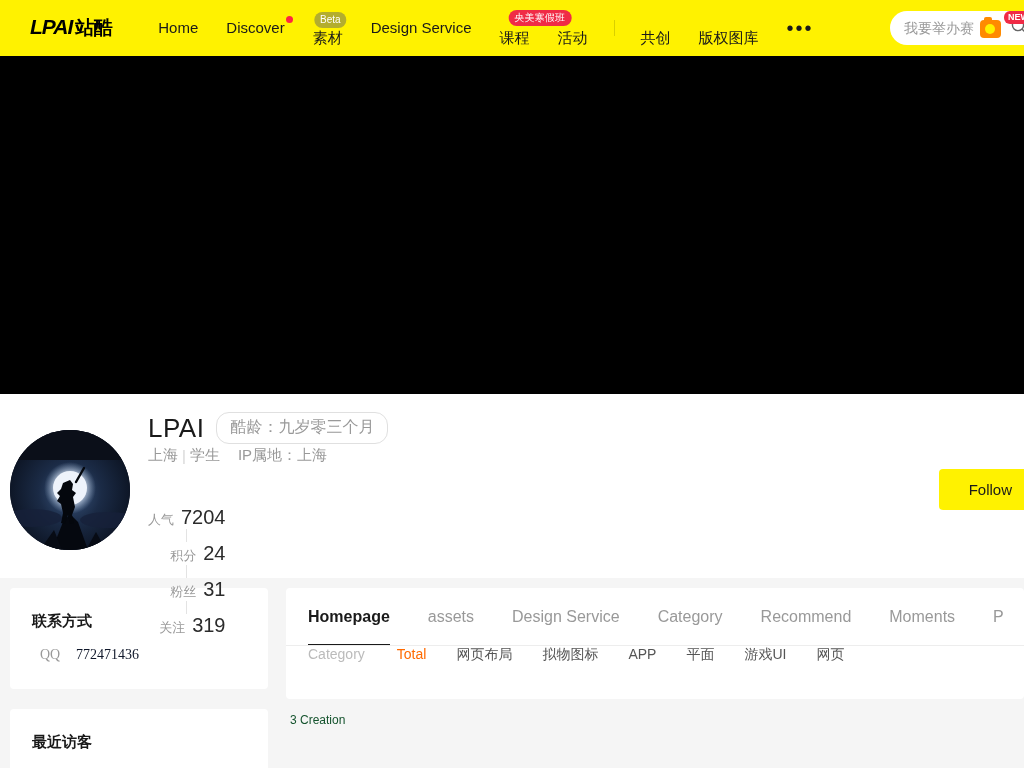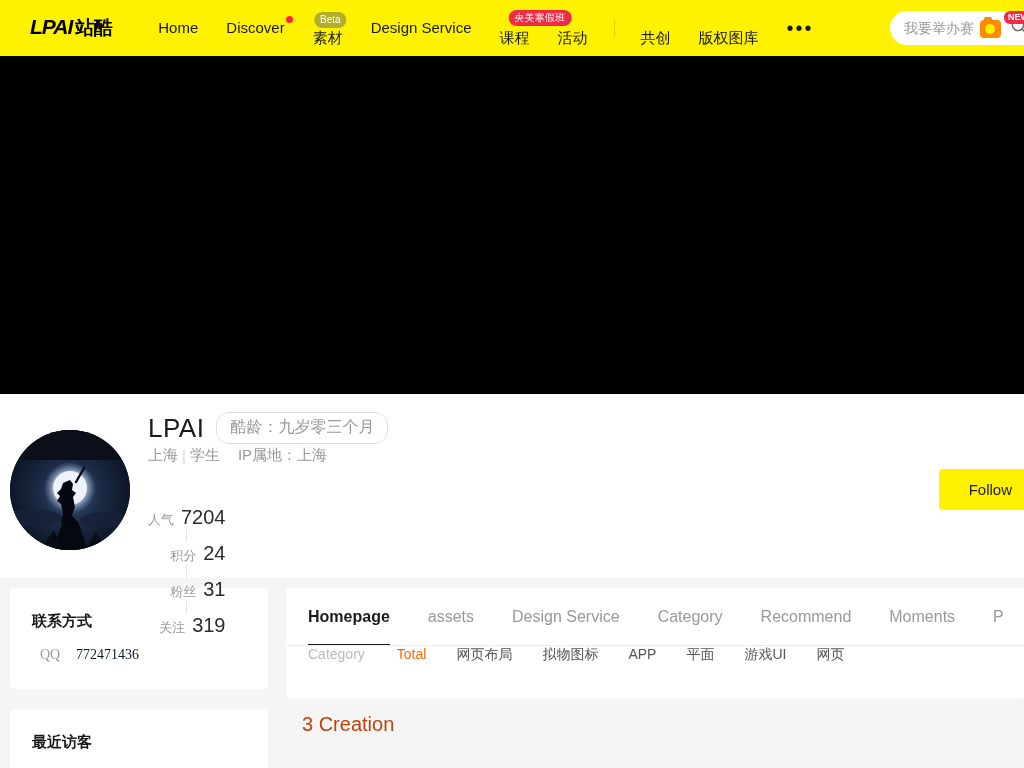--- a/index.html
+++ b/index.html
@@ -195,21 +195,21 @@
     padding:0 22px; height:53px; overflow:hidden;
   }
   .filter-label{ font-size:14px; color:#bbb; margin-right:32px; }
   .filter{
     font-size:14px; color:#555; margin-right:30px;
     white-space:nowrap; cursor:pointer;
   }
   .filter.active{ color:#ff6a00; }
   .count-row{
     padding:14px 0 0 4px;
-    font-size:20px; color:#c2410c;margin-left:12px;
+    font-size:12px; color:#14532d;
   }
 </style>
 </head>
 <body>
 
 <div class="navbar">
 
   <div class="logo">
     <span class="logo-en">LPAI</span>
     <span class="logo-cn">站酷</span>

